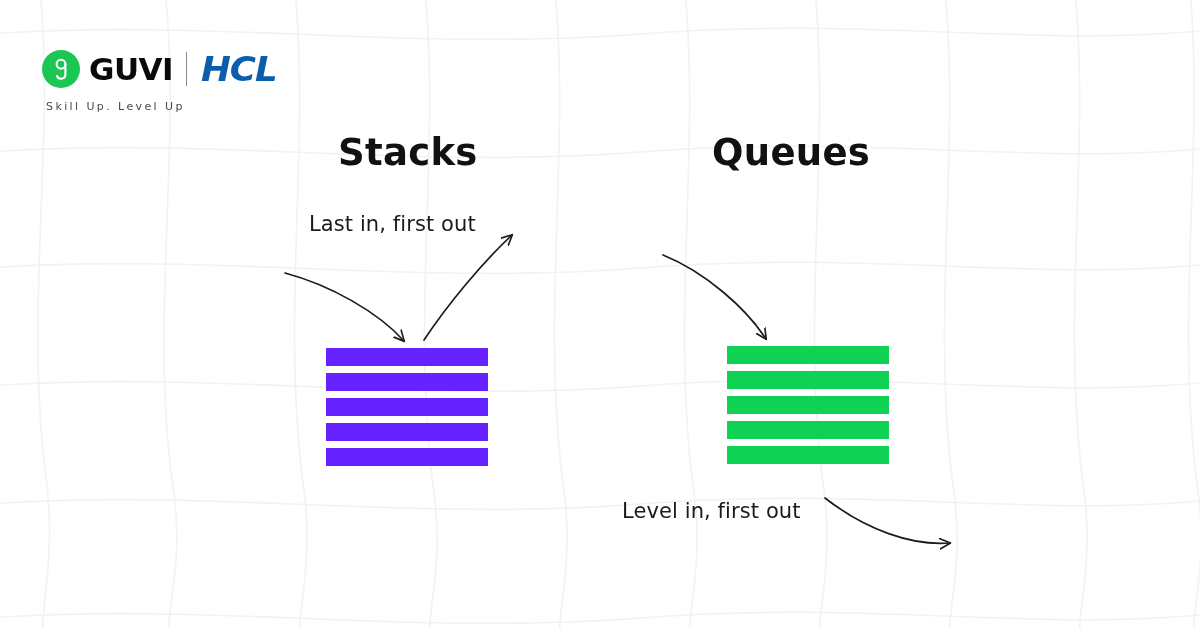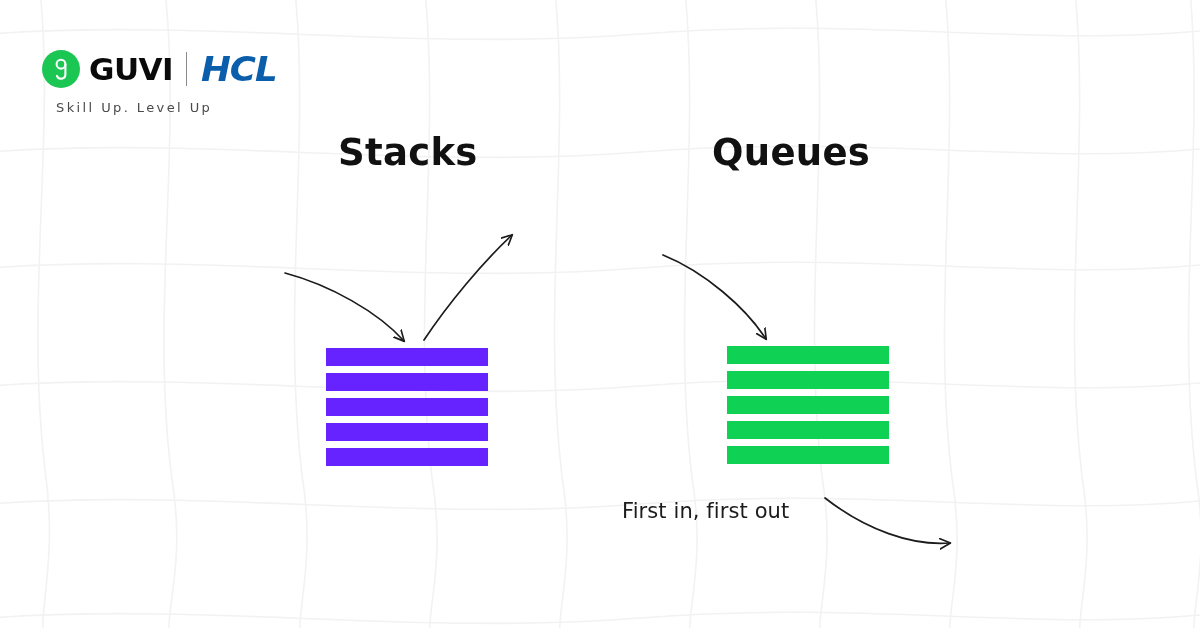--- a/index.html
+++ b/index.html
@@ -74,25 +74,25 @@
     font-style: italic;
     font-size: 34px;
     letter-spacing: -1px;
     color: #0B5EAB;
     line-height: 1;
     transform: scaleX(1.05);
     transform-origin: left center;
   }
   #guvi-tagline {
     font-family: "DejaVu Sans", sans-serif;
-    font-size: 13px;
+    font-size: 11px;
     letter-spacing: 2.4px;
     color: #4a4a4a;
     margin-top: 9px;
-    margin-left: 14px;
+    margin-left: 4px;
     white-space: nowrap;
   }
   
   .section-heading {
     position: absolute;
     font-family: "DejaVu Sans", sans-serif;
     font-weight: bold;
     font-size: 37px;
     color: #111111;
     letter-spacing: 0.3px;
@@ -173,21 +173,22 @@
       <div id="guvi-wordmark">GUVI</div>
       <div id="logo-divider"></div>
       <div id="hcl-wordmark" style="color: rgb(11, 94, 171);">HCL</div>
     </div>
     <div id="guvi-tagline">Skill Up. Level Up</div>
   </div>
 
   <div class="section-heading" id="heading-stacks">Stacks</div>
   <div class="section-heading" id="heading-queues">Queues</div>
 
-  <div class="annotation-label" id="label-fifo">First in, first out</div>
+  <div class="annotation-label" id="label-lifo">Last in, first out</div>
+  <div class="annotation-label" id="label-fifo">Level in, first out</div>
 
   <div class="bar-group" id="stack-bars">
     <div class="bar" style="background: rgb(102, 34, 255);"></div>
     <div class="bar" style="background: rgb(102, 34, 255);"></div>
     <div class="bar" style="background: rgb(102, 34, 255);"></div>
     <div class="bar" style="background: rgb(102, 34, 255);"></div>
     <div class="bar" style="background: rgb(102, 34, 255);"></div>
   </div>
 
   <div class="bar-group" id="queue-bars">

